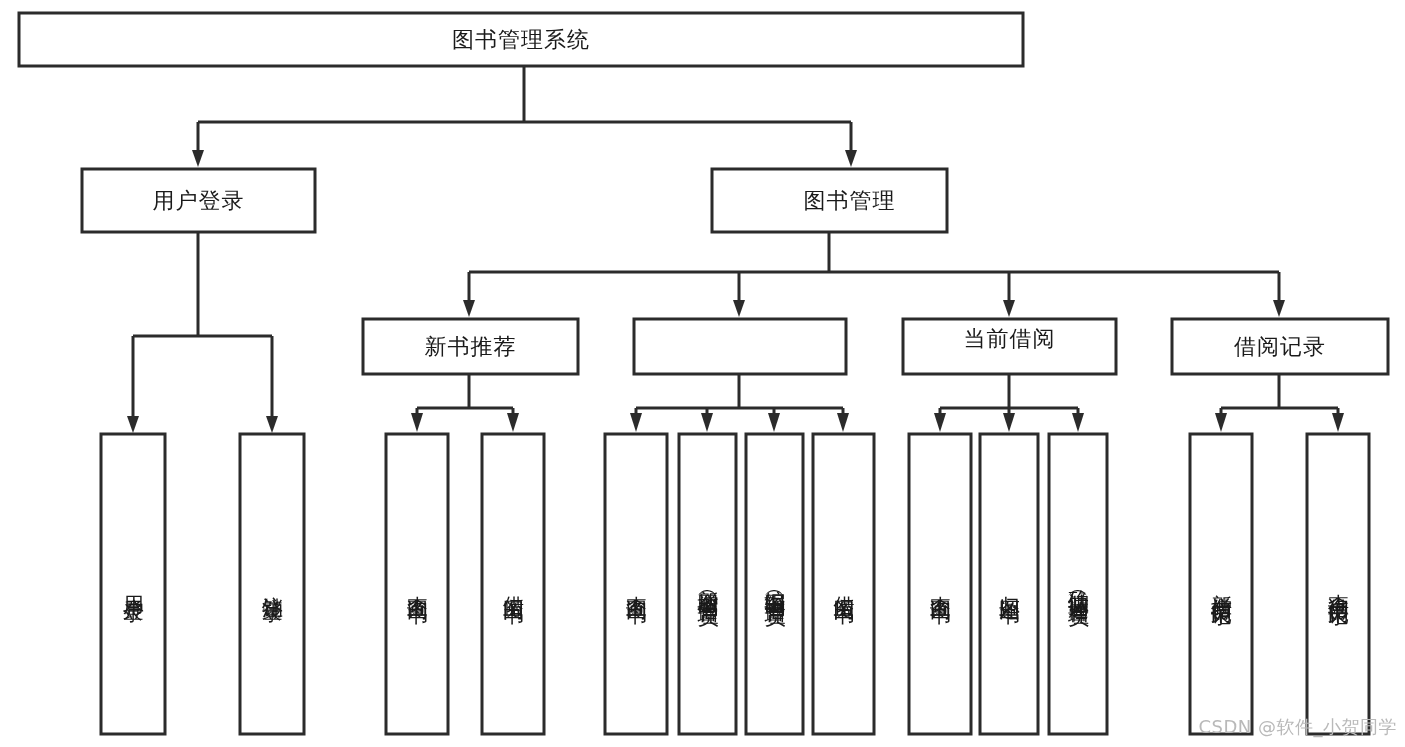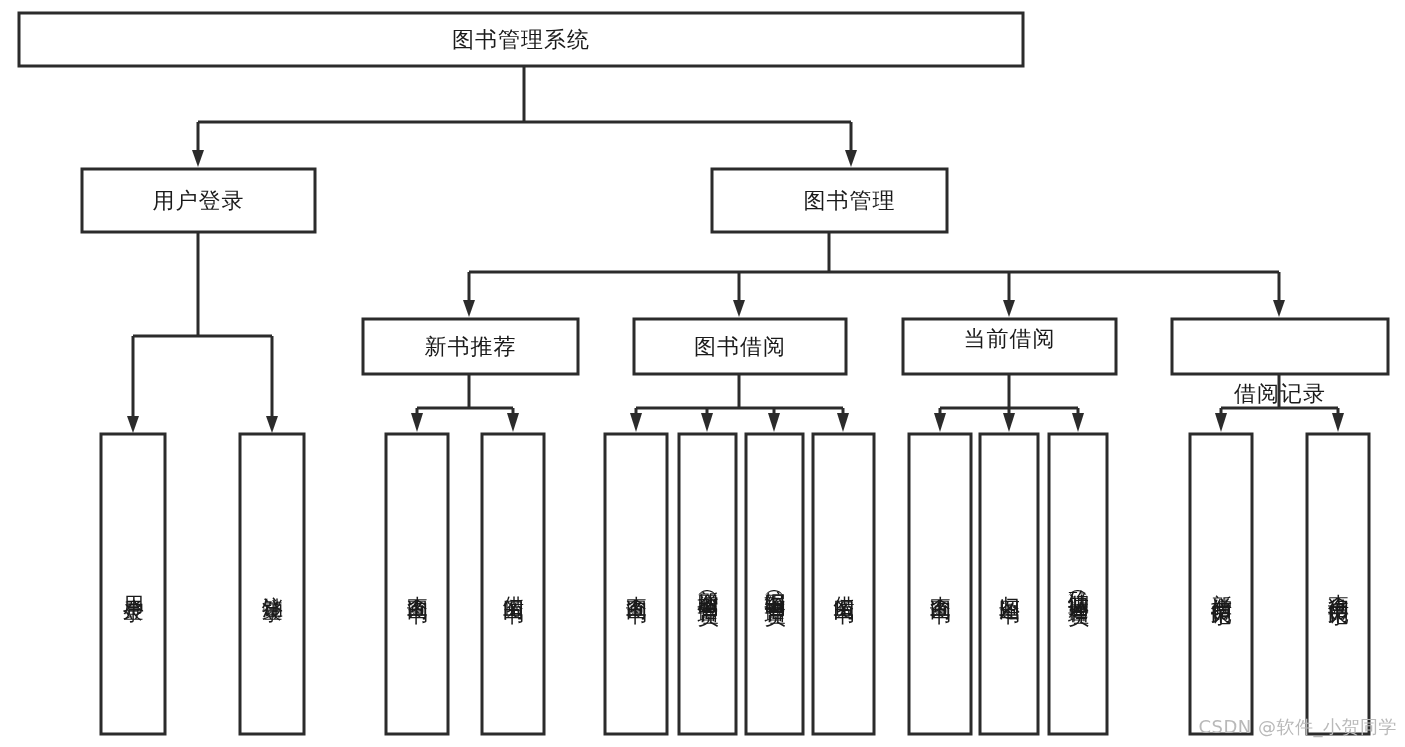--- a/index.html
+++ b/index.html
@@ -208,27 +208,24 @@
   <div class="hlabel-wrap" style="left:82px; top:169px; width:233px; height:63px;">
     <span class="hlabel-text">用户登录</span>
   </div>
   <div class="hlabel-wrap" style="left:712px; top:169px; width:235px; height:63px;padding-left:20px;">
     <span class="hlabel-text">图书管理</span>
   </div>
 
   <div class="hlabel-wrap" style="left:363px; top:319px; width:215px; height:55px;">
     <span class="hlabel-text">新书推荐</span>
   </div>
-  <div class="hlabel-wrap" style="left:634px; top:319px; width:212px; height:55px;">
-    <span class="hlabel-text">图书借阅</span>
-  </div>
   <div class="hlabel-wrap" style="left:903px; top:319px; width:213px; height:39px;">
     <span class="hlabel-text">当前借阅</span>
   </div>
-  <div class="hlabel-wrap" style="left:1172px; top:319px; width:216px; height:55px;margin-top:47px;">
+  <div class="hlabel-wrap" style="left:1172px; top:319px; width:216px; height:55px;">
     <span class="hlabel-text">借阅记录</span>
   </div>
 
   <div class="vlabel-wrap" style="left:101px; top:434px; width:64px; height:300px;">
     <span class="vlabel-text">用户登录</span>
   </div>
   <div class="vlabel-wrap" style="left:240px; top:434px; width:64px; height:300px;">
     <span class="vlabel-text">注销登录</span>
   </div>
 

